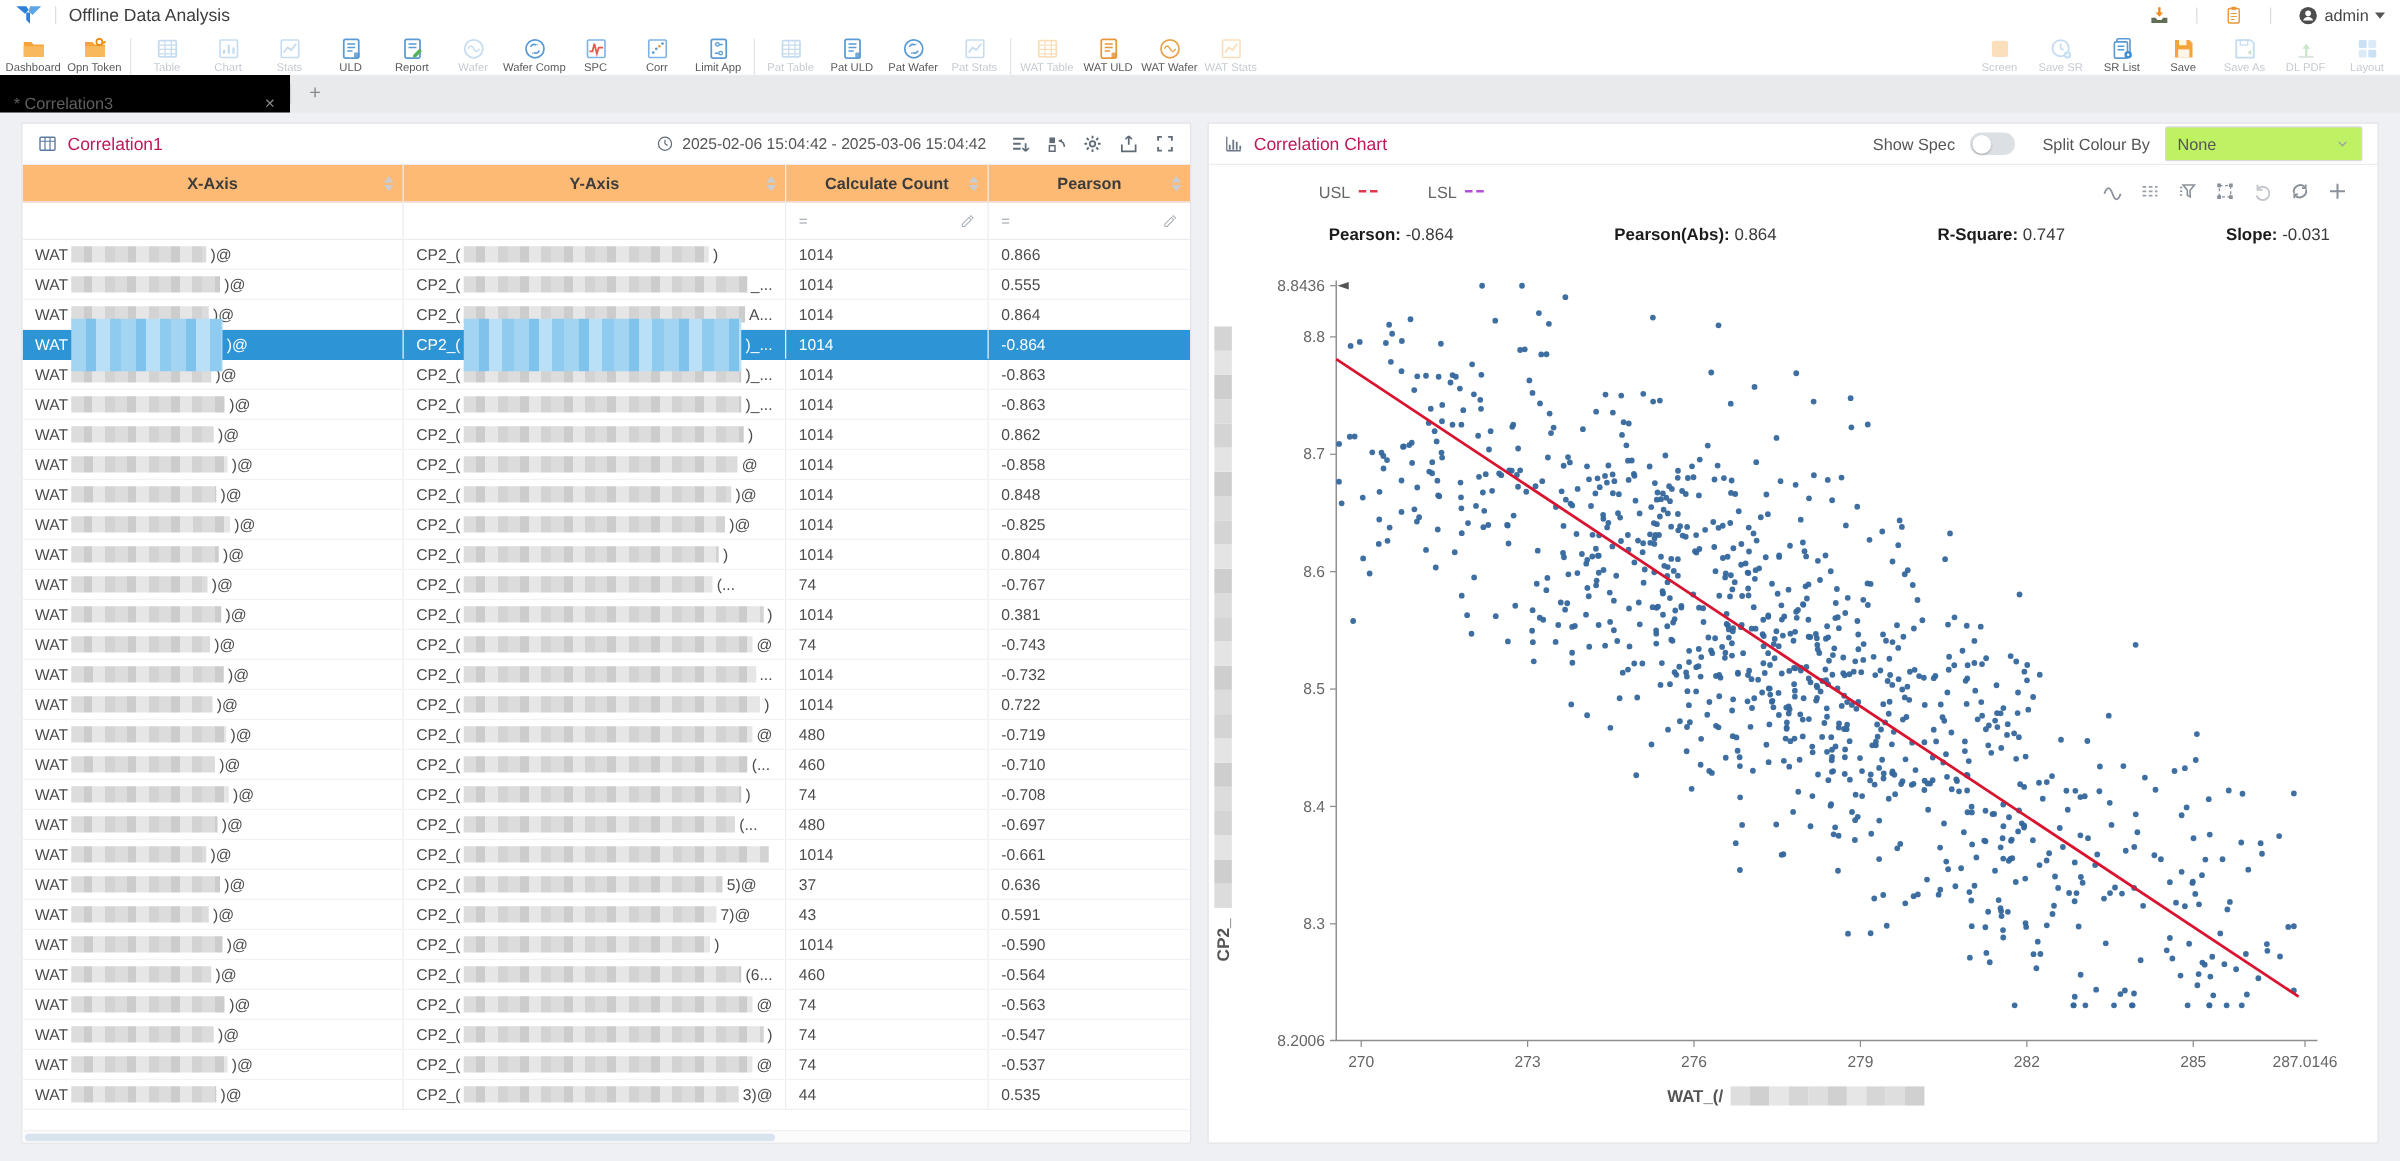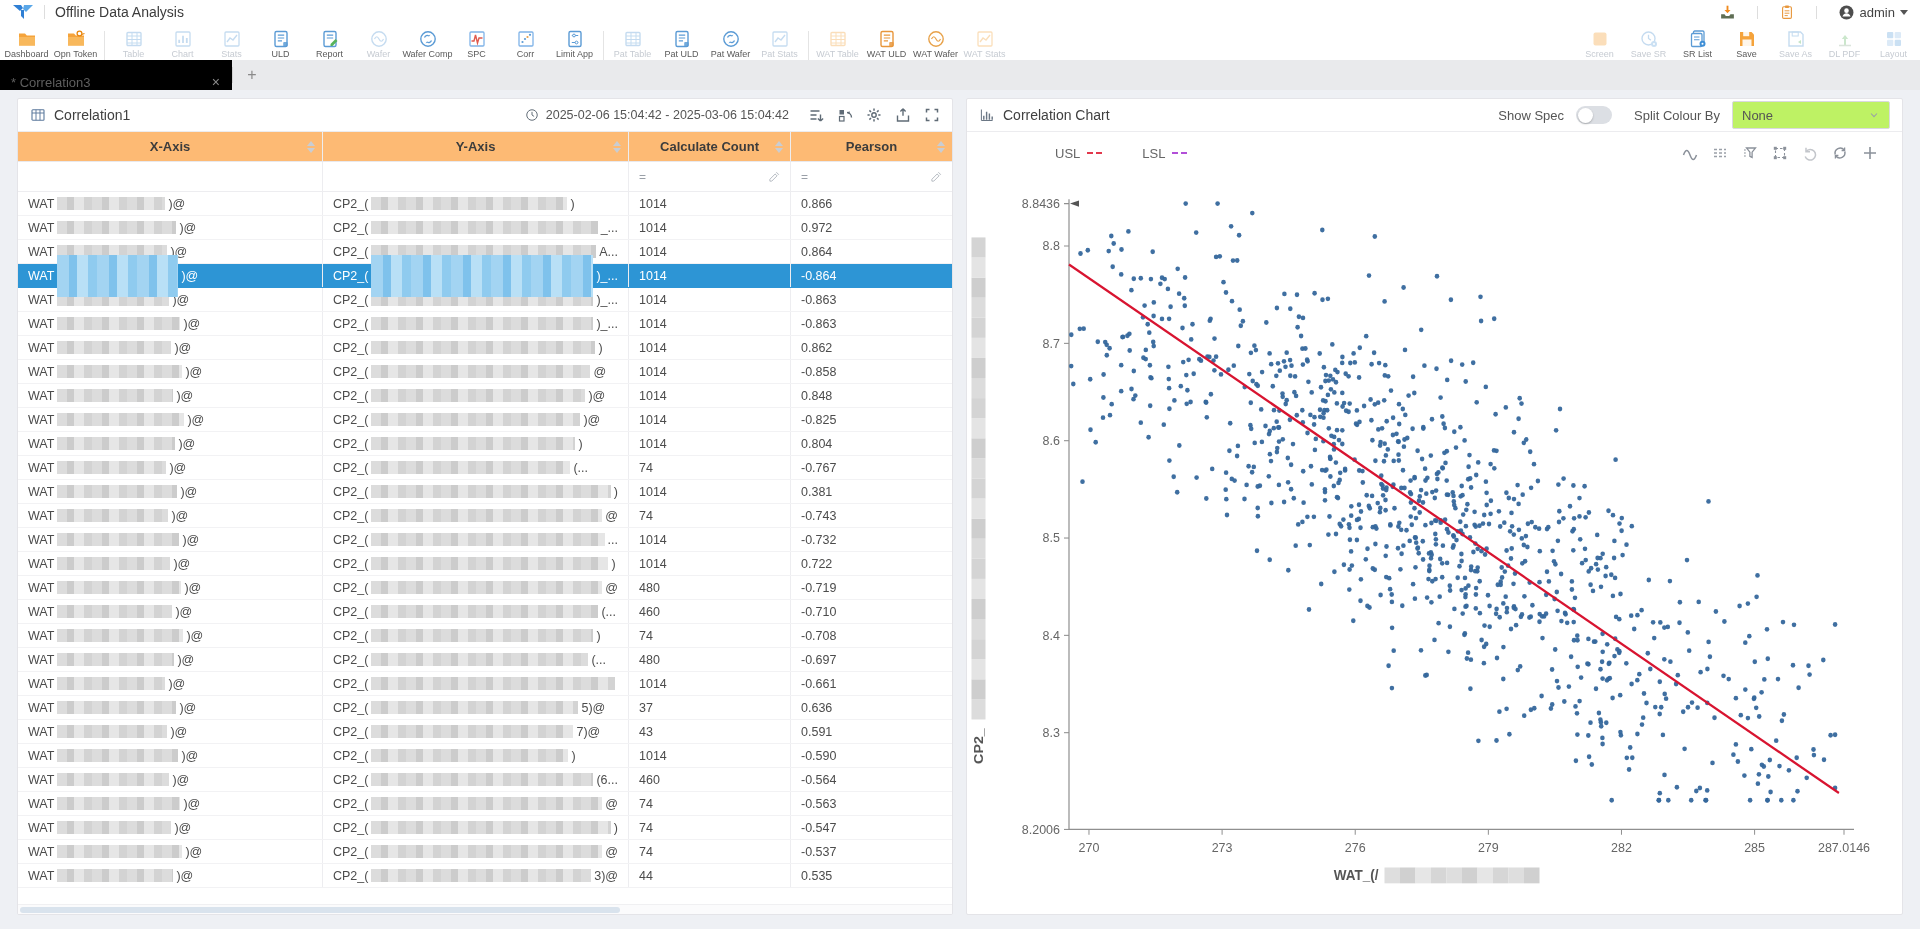--- a/index.html
+++ b/index.html
@@ -37,21 +37,21 @@
   .tab-close { margin-left:auto; color:#8a8a8a; font-size:14px; padding:0 6px; cursor:pointer; }
   .tab-sep { width:1px; background:#d2d2d2; margin:7px 0; }
   .tab-add { width:38px; display:flex; align-items:center; justify-content:center; color:#8a8a8a; font-size:16px; cursor:pointer; }
 
   
   .content { display:flex; gap:13px; padding:8px 17px 14px; height:839px; }
   .panel { background:#fff; border:1px solid #e4e4e8; border-radius:2px; display:flex; flex-direction:column; overflow:hidden; }
   .panel.left { width:936px; }
   .panel.right { flex:1; }
   .panel-header { height:33px; min-height:33px; border-bottom:1px solid #ececef; display:flex; align-items:center; padding:0 12px; gap:8px; }
-  .panel-title { font-size:14px; color:#404040; }
+  .panel-title { font-size:14px; color:#be185d; }
   .ph-right { margin-left:auto; display:flex; align-items:center; gap:7px; }
   .daterange { font-size:12.5px; color:#555; }
   .ph-icons { display:flex; gap:13px; margin-left:12px; }
   .ph-icons svg { width:16px; height:16px; cursor:pointer; }
 
   
   .tbl { flex:1; overflow:hidden; font-size:12.5px; color:#4c4c4c; display:flex; flex-direction:column; }
   .tr { display:flex; height:24px; min-height:24px; align-items:center; border-bottom:1px solid #f2f2f4; }
   .c1 { width:305px; } .c2 { width:306px; } .c3 { width:162px; } .c4 { flex:1; }
   .cell { height:100%; display:flex; align-items:center; padding:0 10px; overflow:hidden; white-space:nowrap; }
@@ -483,21 +483,21 @@
               <span>WAT</span>
               <span class="redact" style="width:119px"></span>
               <span>)@</span>
             </div>
             <div class="cell c2">
               <span>CP2_(</span>
               <span class="redact" style="width:249px"></span>
               <span>_...</span>
             </div>
             <div class="cell c3">1014</div>
-            <div class="cell c4">0.972</div>
+            <div class="cell c4">0.555</div>
           </div>
           <div class="tr row">
             <div class="cell c1">
               <span>WAT</span>
               <span class="redact" style="width:110px"></span>
               <span>)@</span>
             </div>
             <div class="cell c2">
               <span>CP2_(</span>
               <span class="redact" style="width:244px"></span>
@@ -961,20 +961,26 @@
             </svg>
           </span>
           <span>
             <svg viewBox="0 0 16 16" width="16" height="16">
               <path d="M8 2v12M2 8h12" stroke="#8b919a" stroke-width="1.6"></path>
             </svg>
           </span>
         </div>
     </div>
 
+    <div class="stats-row" id="stats-row">
+        <span class="stat"><b>Pearson:</b> -0.864</span>
+        <span class="stat"><b>Pearson(Abs):</b> 0.864</span>
+        <span class="stat"><b>R-Square:</b> 0.747</span>
+        <span class="stat"><b>Slope:</b> -0.031</span>
+      </div>
 
     <div class="chart-wrap">
       <svg id="chart-svg" viewBox="0 0 935 700" preserveAspectRatio="none">
           <path d="M102 24 V620 H887" fill="none" stroke="#8f8f8f" stroke-width="1.2"></path>
           <path d="M112 25 L103 28 L112 31 Z" fill="#555"></path>
           <line x1="97" y1="28" x2="102" y2="28" stroke="#8f8f8f"></line>
           <text x="93" y="32" text-anchor="end" font-size="12.5" fill="#666" font-family="Liberation Sans, sans-serif">8.8436</text>
           <line x1="97" y1="68.14183514774457" x2="102" y2="68.14183514774457" stroke="#8f8f8f"></line>
           <text x="93" y="72.14183514774457" text-anchor="end" font-size="12.5" fill="#666" font-family="Liberation Sans, sans-serif">8.8</text>
           <line x1="97" y1="160.2102643856929" x2="102" y2="160.2102643856929" stroke="#8f8f8f"></line>

